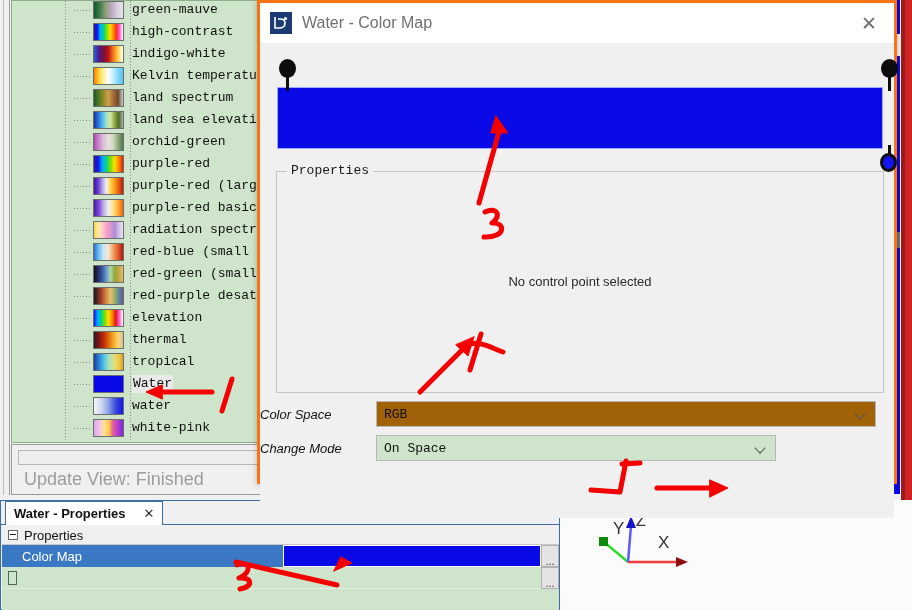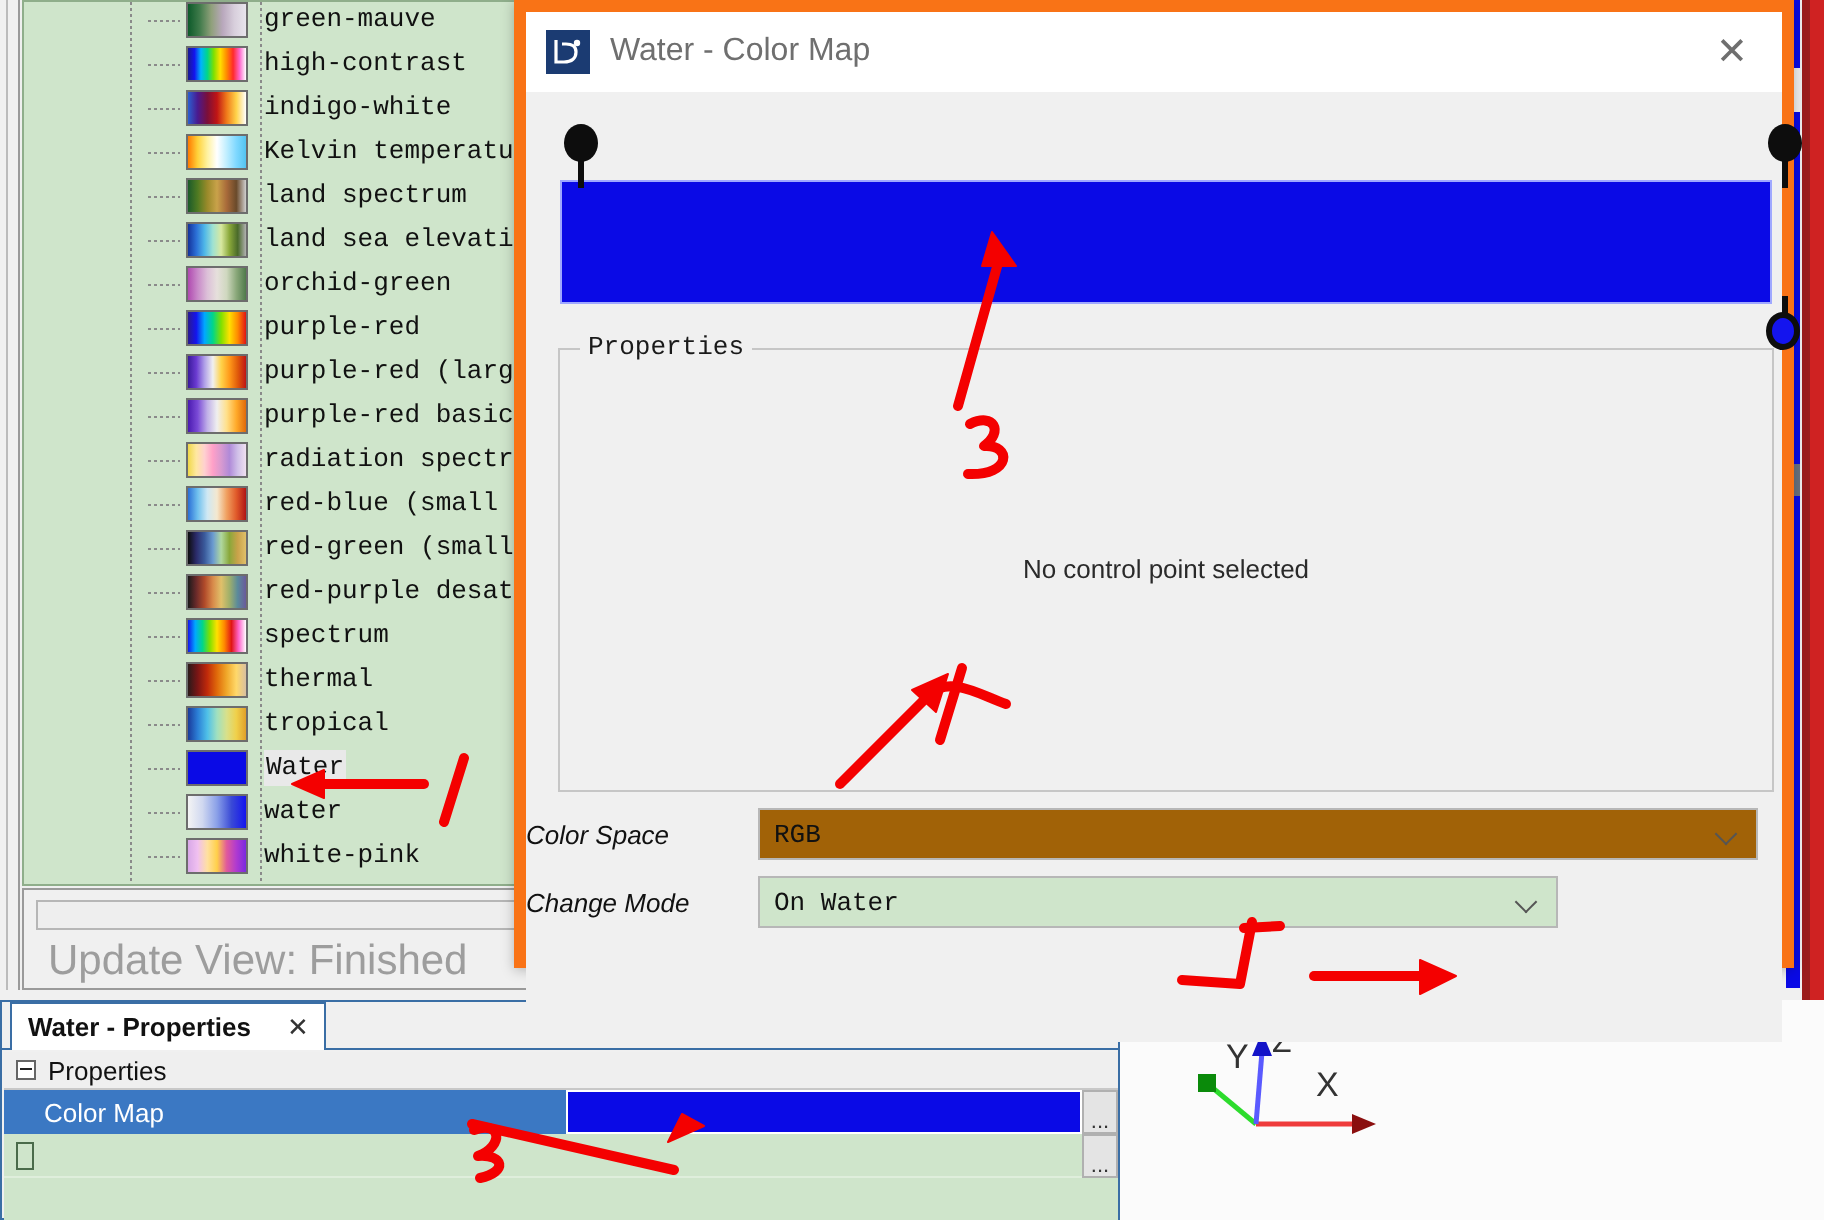--- a/index.html
+++ b/index.html
@@ -36,21 +36,21 @@
     position:absolute; left:120px; top:2px; height:18px; line-height:18px;
     font-family:"Liberation Mono","DejaVu Sans Mono", monospace;
     font-size:13px; color:#111; white-space:nowrap;
   }
   .cm-label.sel { background:#e9e9e9; padding-left:1px; padding-right:1px; }
 
   .status-wrap { position:absolute; left:11px; top:444px; width:547px; height:51px;
       background:#f0f0f0; border:1px solid #9a9a9a; box-sizing:border-box; }
   .progress-bar { position:absolute; left:6px; top:5px; width:531px; height:15px;
       background:#eee; border:1px solid #b6b6b6; box-sizing:border-box; }
-  .status-text { position:absolute; left:12px; top:24px; font-size:21px; color:#9d9d9d;
+  .status-text { position:absolute; left:12px; top:24px; font-size:18px; color:#9d9d9d;
       font-family:"Liberation Sans",sans-serif; }
 
   
   .props-dock { position:absolute; left:0; top:500px; width:560px; height:110px;
       background:#f0f0f0; border:1px solid #3a6ea5; box-sizing:border-box; }
   .props-tabbar { position:absolute; left:0; top:0; width:100%; height:24px;
       background:#f0f0f0; border-bottom:1px solid #3a6ea5; box-sizing:border-box; }
   .props-tab { position:absolute; left:4px; top:0px; height:24px; padding:0 8px;
       background:#ffffff; border:1px solid #3a6ea5; border-bottom:none; box-sizing:border-box;
       display:flex; align-items:center; gap:18px; }
@@ -89,21 +89,21 @@
   
   .strip-blue { position:absolute; left:893px; top:56px; width:7px; height:438px; background:#0a0ae6; }
   .strip-blue2 { position:absolute; left:893px; top:0px; width:7px; height:34px; background:#0a0ae6; }
   .strip-grey { position:absolute; left:893px; top:232px; width:7px; height:16px; background:#6a7380; }
   .strip-red { position:absolute; left:901px; top:0px; width:11px; height:500px; background:#cf2222; }
   .strip-red-dark { position:absolute; left:901px; top:0px; width:4px; height:500px; background:#9b1c1c; }
 
   
   .dialog {
     position:absolute; left:257px; top:0px; width:640px; height:484px;
-    background:#f0f0f0; border:6px solid #f97316; box-sizing:border-box;
+    background:#f0f0f0; border:3px solid #f97316; box-sizing:border-box;
     box-shadow:0 1px 6px rgba(0,0,0,0.25);
   }
   .dlg-title { position:absolute; left:0; top:0; width:100%; height:40px; background:#ffffff;
       box-sizing:border-box; display:flex; align-items:center; }
   .dlg-icon { margin-left:10px; width:22px; height:22px; background:#1b3b72; position:relative;
       display:flex; align-items:center; justify-content:center; }
   .dlg-title-text { margin-left:10px; font-size:16px; color:#6f6f6f; }
   .dlg-close { position:absolute; right:14px; top:9px; width:22px; height:22px;
       display:flex; align-items:center; justify-content:center; color:#6f6f6f; font-size:19px; cursor:pointer; }
 
@@ -219,21 +219,21 @@
         <span class="cm-label">red-green (small di</span>
       </div>
       <div class="cm-row" style="top: 284px;">
         <span class="cm-dash"></span>
         <span class="cm-swatch" style="background: linear-gradient(to right, rgb(26, 26, 26), rgb(106, 42, 42), rgb(176, 74, 42), rgb(216, 138, 74), rgb(224, 192, 106), rgb(160, 176, 106), rgb(90, 138, 155), rgb(106, 90, 155));"></span>
         <span class="cm-label">red-purple desatura</span>
       </div>
       <div class="cm-row" style="top: 306px;">
         <span class="cm-dash"></span>
         <span class="cm-swatch" style="background: linear-gradient(to right, rgb(20, 20, 238), rgb(0, 168, 255), rgb(0, 214, 138), rgb(127, 224, 0), rgb(255, 224, 0), rgb(255, 138, 0), rgb(224, 21, 21), rgb(255, 102, 204), rgb(255, 255, 255));"></span>
-        <span class="cm-label">spectrum</span>
+        <span class="cm-label">elevation</span>
       </div>
       <div class="cm-row" style="top: 328px;">
         <span class="cm-dash"></span>
         <span class="cm-swatch" style="background: linear-gradient(to right, rgb(42, 26, 26), rgb(122, 21, 21), rgb(192, 42, 10), rgb(224, 106, 10), rgb(240, 168, 42), rgb(255, 216, 106), rgb(216, 192, 160));"></span>
         <span class="cm-label">thermal</span>
       </div>
       <div class="cm-row" style="top: 350px;">
         <span class="cm-dash"></span>
         <span class="cm-swatch" style="background: linear-gradient(to right, rgb(26, 58, 155), rgb(43, 127, 214), rgb(79, 192, 232), rgb(160, 224, 192), rgb(216, 224, 138), rgb(240, 208, 74), rgb(224, 160, 42));"></span>
         <span class="cm-label">tropical</span>
@@ -349,21 +349,21 @@
         <span class="field-label">Color Space</span>
         <span class="combo combo-cs">
           <span class="combo-text">RGB</span>
           <span class="combo-arrow"></span>
         </span>
       </div>
 
       <div class="field-row" style="top:392px;">
         <span class="field-label">Change Mode</span>
         <span class="combo combo-pm">
-          <span class="combo-text">On Water</span>
+          <span class="combo-text">On Space</span>
           <span class="combo-arrow"></span>
         </span>
 
       </div>
 
     </div>
   </div>
 
   <div class="annot" style="left:0; top:0; width:912px; height:610px;">
     <svg width="912" height="610" viewBox="0 0 912 610">

